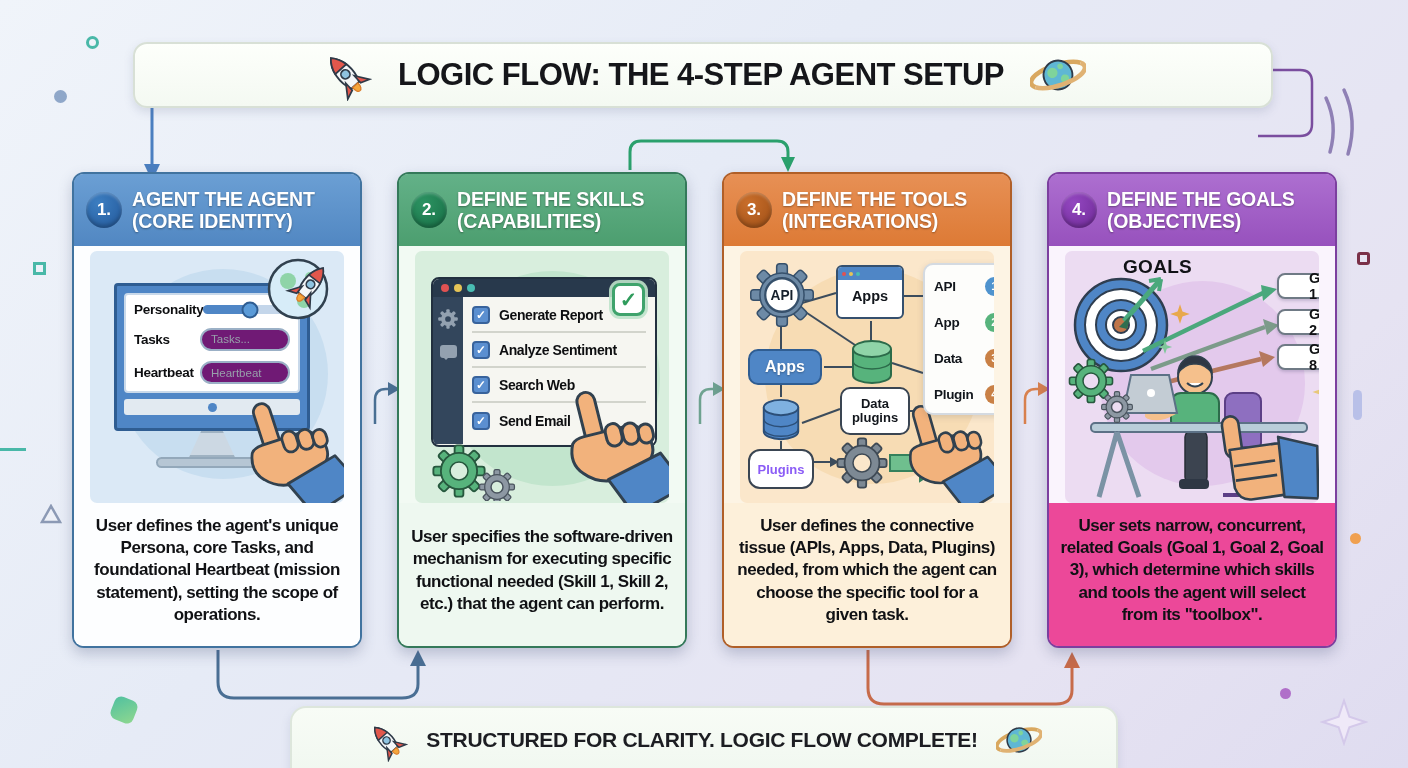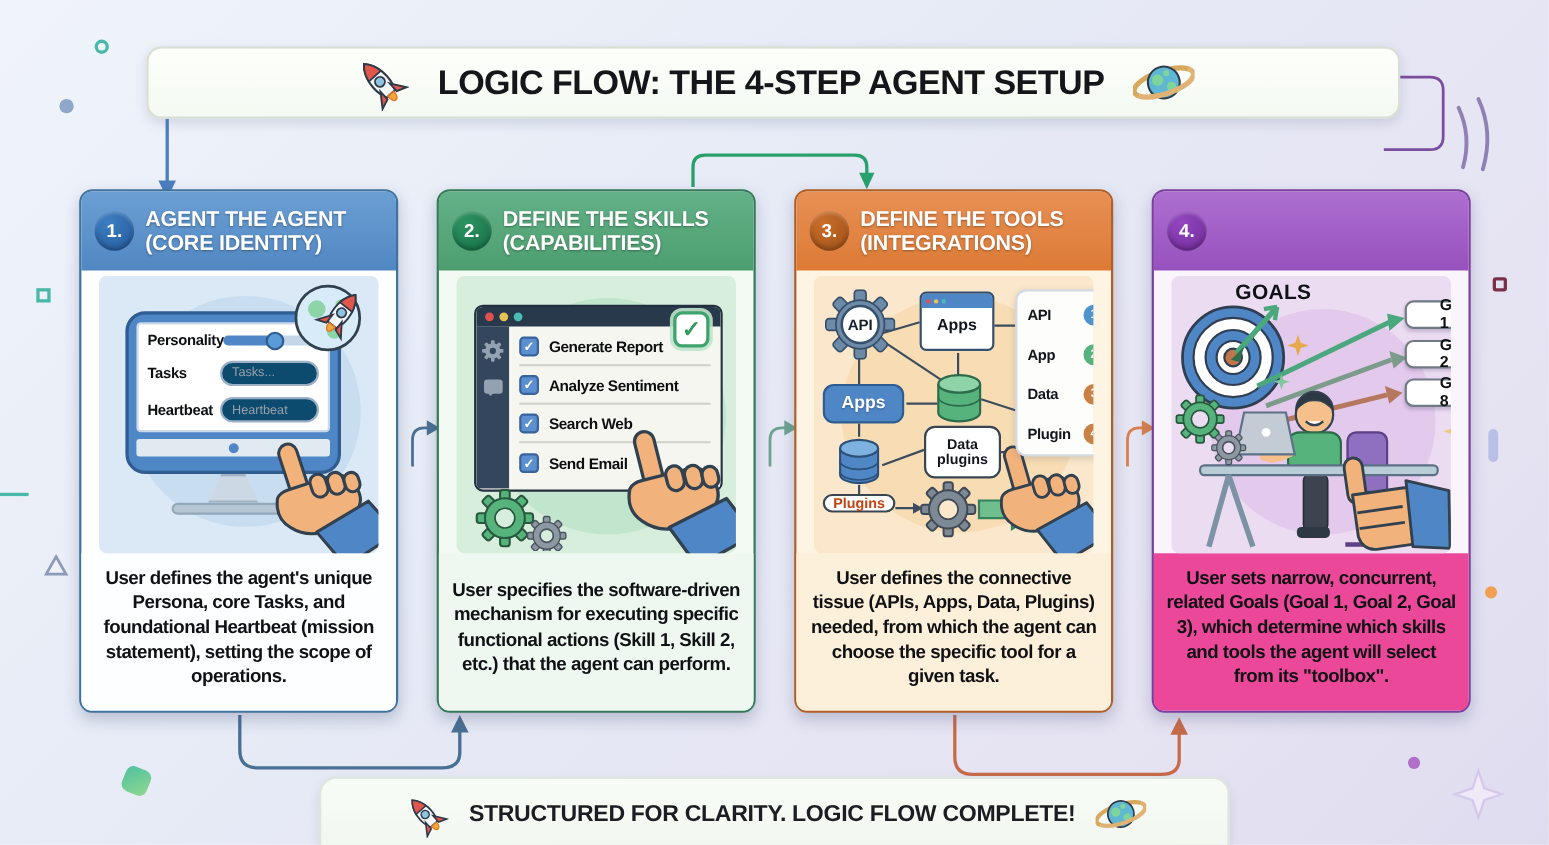--- a/index.html
+++ b/index.html
@@ -66,31 +66,31 @@
   .s4 .badge { background:radial-gradient(circle at 35% 30%,#9347c0,#6f2a97); }
   .s1 .card-illus { background:#dbe9f6; } .s1 .blob { background:#c8def0; }
   .s2 .card-illus { background:#d8eedd; } .s2 .blob { background:#c2e5cd; }
   .s3 .card-illus { background:#fbe7cb; } .s3 .blob { background:#f7dcb4; }
   .s4 .card-illus { background:#ecdcf2; } .s4 .blob { background:#e3c9ec; }
   .s1 .card-desc { background:#fdfeff; } .s2 .card-desc { background:#eef8f0; }
   .s3 .card-desc { background:#fdf0da; } .s4 .card-desc { background:#ec4899; }
 
   
   .monitor { position:absolute; left:24px; top:32px; width:196px; height:148px;
-    background:#4f86c6; border:3px solid #2f5d92; border-radius:18px; padding:7px; }
+    background:#4f86c6; border:3px solid #2f5d92; border-radius:4px; padding:7px; }
   .screen { background:#fff; border:2px solid #c9d9ea; border-radius:4px; height:100px;
     padding:7px 8px; display:flex; flex-direction:column; justify-content:space-between; }
   .frow { display:flex; align-items:center; justify-content:space-between; }
   .flabel { font-weight:800; font-size:13.5px; color:#0d0e10; letter-spacing:-0.3px; }
   .slider { width:88px; height:9px; border-radius:5px; position:relative;
     background:linear-gradient(90deg,#4f86c6 62%,#c4d6ea 62%); }
   .knob { position:absolute; left:54%; top:50%; transform:translate(-50%,-50%);
     width:17px; height:17px; border-radius:50%; background:#5b9bd8; border:2.5px solid #2f5d92; }
   .tinput { width:90px; height:23px; border:2px solid #9bb0c6; border-radius:12px;
-    display:flex; align-items:center; padding:2px 9px; color:#98a0ab; font-size:11.5px; background:#0c4a6e; }
+    display:flex; align-items:center; padding:2px 9px; color:#98a0ab; font-size:11.5px; background:#701a75; }
   .chin { height:16px; margin-top:6px; background:#e2eaf1; border-radius:3px;
     display:flex; align-items:center; justify-content:center; }
   .cam { width:9px; height:9px; border-radius:50%; background:#4f86c6; }
   .stand { position:absolute; left:92px; top:180px; width:60px; height:26px; background:#ccd8e3;
     border:2px solid #9fb2c2; clip-path:polygon(32% 0,68% 0,88% 100%,12% 100%); }
   .standbase { position:absolute; left:66px; top:206px; width:112px; height:11px;
     background:#b6c6d4; border:2px solid #93a8ba; border-radius:6px; }
 
   
   .win { position:absolute; left:16px; top:26px; width:226px; height:170px;
@@ -120,23 +120,23 @@
     border:2px solid #35506e; border-radius:6px; overflow:hidden; }
   .n-appswin .nwbar { height:13px; background:#4f86c6; display:flex; gap:3px; align-items:center; padding-left:4px; }
   .n-appswin .nwdot { width:4px; height:4px; border-radius:50%; }
   .n-appswin .nwlabel { text-align:center; font-weight:800; font-size:14.5px; padding-top:8px; color:#12161c; }
   .n-appsbox { left:8px; top:98px; width:74px; height:36px; background:#4f86c6; border:2.5px solid #2f5d92;
     border-radius:10px; color:#fff; font-weight:800; font-size:16px;
     display:flex; align-items:center; justify-content:center; text-shadow:0 1px 2px rgba(0,0,0,.3); }
   .n-databox { left:100px; top:136px; width:70px; height:48px; background:#fff; border:2px solid #3a4552;
     border-radius:10px; display:flex; align-items:center; justify-content:center; text-align:center;
     font-weight:800; font-size:13px; line-height:1.05; color:#12161c; padding:0 4px; }
-  .n-plugins { left:8px; top:198px; width:66px; height:17px; background:#fff; border:2px solid #3a4552;
+  .n-plugins { left:8px; top:198px; width:66px; height:40px; background:#fff; border:2px solid #3a4552;
     border-radius:12px; display:flex; align-items:center; justify-content:center;
-    font-weight:800; font-size:13px; color:#c2410c; }
+    font-weight:800; font-size:13px; color:#8b5cf6; }
   .legend { position:absolute; left:183px; top:12px; width:92px; height:152px; background:#fdfdfb;
     border:2px solid #d4dae1; border-radius:10px; box-shadow:0 2px 6px rgba(90,90,90,.2);
     padding:3px 0; z-index:2; }
   .leg-row { display:flex; align-items:center; justify-content:space-between; height:36px; padding:0 9px; }
   .leg-label { font-weight:800; font-size:13.5px; color:#12161c; letter-spacing:-0.3px; }
   .leg-num { width:19px; height:19px; border-radius:50%; color:#fff; font-weight:800; font-size:11.5px;
     display:flex; align-items:center; justify-content:center; }
   .ln1 { background:#4f93ce; } .ln2 { background:#57b37c; } .ln3 { background:#c98045; } .ln4 { background:#c98045; }
 
   
@@ -347,21 +347,21 @@
     <svg class="abs" style="left:14px;bottom:2px" width="92" height="58" viewBox="0 0 92 58">
       <use href="#gearShape" transform="translate(30,28) scale(1.25)" fill="#57b37c" stroke="#27583e" stroke-width="1.5"></use>
       <circle cx="30" cy="28" r="9" fill="#d8eedd" stroke="#27583e" stroke-width="1.5"></circle>
       <use href="#gearShape" transform="translate(68,44) scale(0.85)" fill="#8d98a3" stroke="#4a545e" stroke-width="1.5"></use>
       <circle cx="68" cy="44" r="6" fill="#d8eedd" stroke="#4a545e" stroke-width="1.5"></circle>
     </svg>
     <svg class="abs" style="right:-8px;bottom:-8px" width="128" height="126" viewBox="0 0 102 106">
         <use href="#handPoint" transform="rotate(-14 50 50)"></use>
       </svg>
   </div>
-  <div class="card-desc">User specifies the software-driven mechanism for executing specific functional actions (Skill 1, Skill 2, etc.) that the agent can perform.</div>
+  <div class="card-desc">User specifies the software-driven mechanism for executing specific functional needed (Skill 1, Skill 2, etc.) that the agent can perform.</div>
 </div>
 
 <div class="card s3">
   <div class="card-header">
     <div class="badge">3.</div>
     <div class="card-title">
       <div>DEFINE THE TOOLS</div>
       <div>(INTEGRATIONS)</div>
     </div>
   </div>
@@ -437,20 +437,24 @@
     <svg class="abs" style="right:-8px;bottom:-6px" width="112" height="110" viewBox="0 0 102 106">
         <use href="#handPoint" transform="rotate(-16 50 50)"></use>
       </svg>
   </div>
   <div class="card-desc">User defines the connective tissue (APIs, Apps, Data, Plugins) needed, from which the agent can choose the specific tool for a given task.</div>
 </div>
 
 <div class="card s4">
   <div class="card-header">
     <div class="badge">4.</div>
+    <div class="card-title">
+      <div>DEFINE THE GOALS</div>
+      <div>(OBJECTIVES)</div>
+    </div>
   </div>
   <div class="card-illus">
     <div class="blob" style="left:35px;top:30px;width:205px;height:205px;"></div>
     <div class="goals-title">GOALS</div>
     <svg class="abs" style="left:4px;top:18px" width="108" height="108" viewBox="0 0 108 108">
       <circle cx="52" cy="56" r="46" fill="#4f86c6" stroke="#2f3e50" stroke-width="2.5"></circle>
       <circle cx="52" cy="56" r="36" fill="#fff" stroke="#2f3e50" stroke-width="2"></circle>
       <circle cx="52" cy="56" r="25" fill="#4f86c6" stroke="#2f3e50" stroke-width="2"></circle>
       <circle cx="52" cy="56" r="15" fill="#fff" stroke="#2f3e50" stroke-width="2"></circle>
       <circle cx="52" cy="56" r="8" fill="#c0764a" stroke="#2f3e50" stroke-width="2"></circle>

